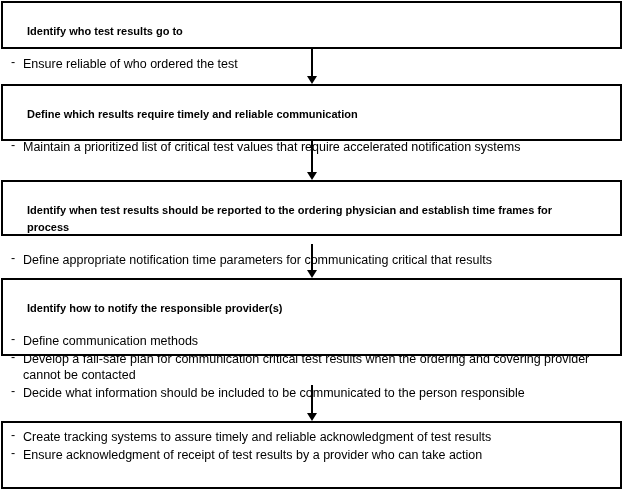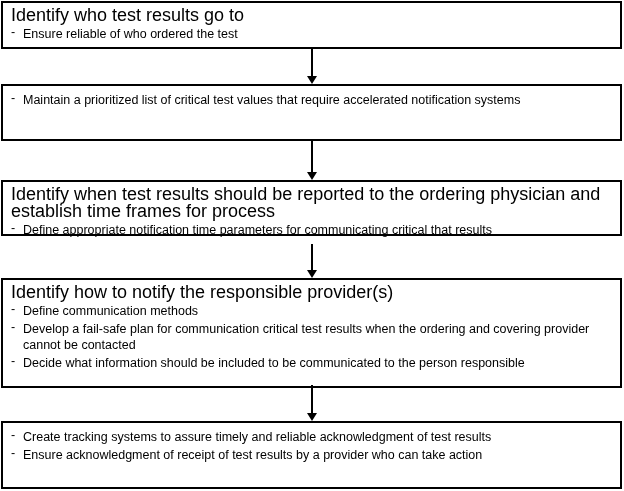--- a/index.html
+++ b/index.html
@@ -13,23 +13,23 @@
   }
   .box{
     position:absolute;
     left:1px;width:621px;
     box-sizing:border-box;
     border:2px solid #000;
     background:#fff;
     padding:4px 8px 4px 8px;
   }
   .box h3{
-    margin:0;
-    font-size:18px;
-    font-weight:normal;
+    margin:16px;
+    font-size:11px;
+    font-weight:bold;
     line-height:17px;
   }
   .bullet{
     display:flex;
     margin-top:2px;
     font-size:12.5px;
     line-height:16px;
   }
   .dash{
     flex:0 0 12px;
@@ -69,20 +69,21 @@
       <span class="btext">Ensure reliable of who ordered the test</span>
     </div>
   </section>
 
   <div class="arrow" style="top:49px;height:35px">
     <div class="shaft"></div>
     <div class="head"></div>
   </div>
 
   <section class="box" style="top:84px;height:57px">
+    <h3>Define which results require timely and reliable communication</h3>
     <div class="bullet">
       <span class="dash">-</span>
       <span class="btext">Maintain a prioritized list of critical test values that require accelerated notification systems</span>
     </div>
   </section>
 
   <div class="arrow" style="top:141px;height:39px">
     <div class="shaft"></div>
     <div class="head"></div>
   </div>
@@ -93,21 +94,21 @@
       <span class="dash">-</span>
       <span class="btext">Define appropriate notification time parameters for communicating critical that results</span>
     </div>
   </section>
 
   <div class="arrow" style="top:244px;height:34px">
     <div class="shaft"></div>
     <div class="head"></div>
   </div>
 
-  <section class="box" style="top:278px;height:110px">
+  <section class="box" style="top:278px;height:78px">
     <h3>Identify how to notify the responsible provider(s)</h3>
     <div class="bullet">
       <span class="dash">-</span>
       <span class="btext">Define communication methods</span>
     </div>
     <div class="bullet">
       <span class="dash">-</span>
       <span class="btext">Develop a fail-safe plan for communication critical test results when the ordering and covering provider cannot be contacted</span>
     </div>
     <div class="bullet">

